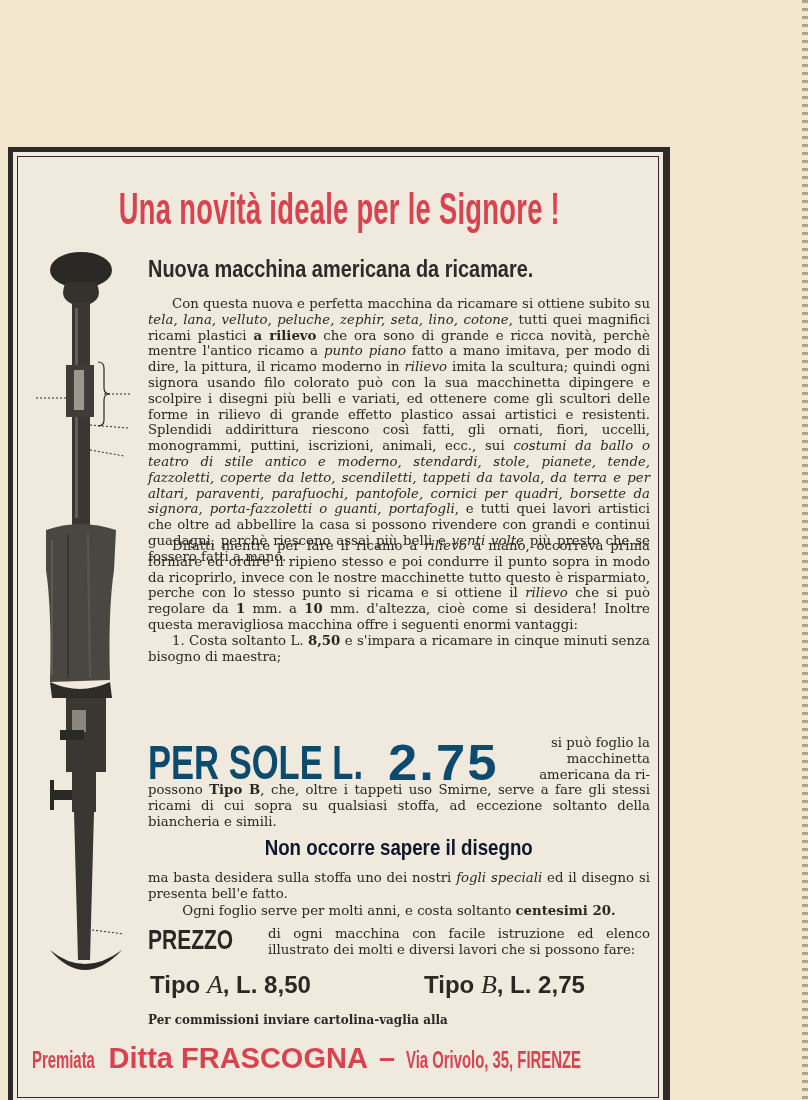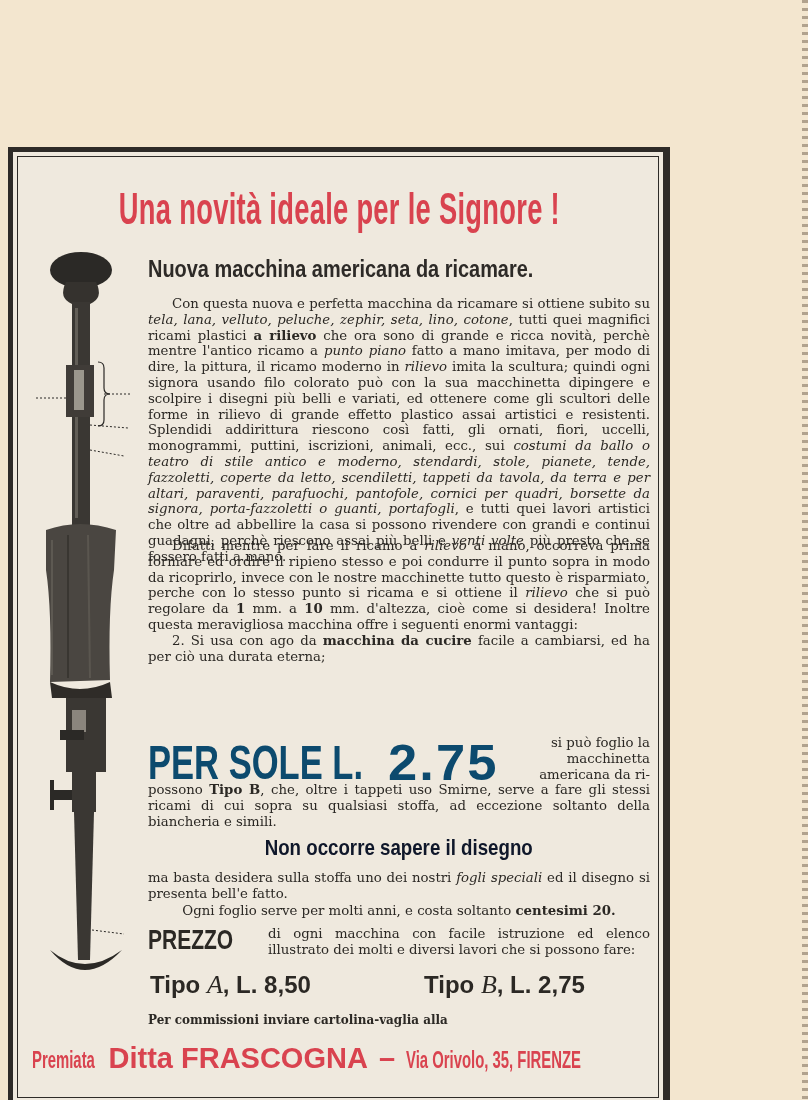--- a/index.html
+++ b/index.html
@@ -86,21 +86,21 @@
 
 <div class="body-text" style="top:296px;">
   <p id="p1"><span>Con questa nuova e perfetta macchina da ricamare si ottiene subito su </span><i>tela, lana, velluto, peluche, zephir, seta, lino, cotone</i><span>, tutti quei magnifici ricami plastici </span><b>a rilievo</b><span> che ora sono di grande e ricca novità, perchè mentre l'antico ricamo a </span><i>punto piano</i><span> fatto a mano imitava, per modo di dire, la pittura, il ricamo moderno in </span><i>rilievo</i><span> imita la scultura; quindi ogni signora usando filo colorato può con la sua macchinetta dipingere e scolpire i disegni più belli e variati, ed ottenere come gli scultori delle forme in rilievo di grande effetto plastico assai artistici e resistenti. Splendidi addirittura riescono così fatti, gli ornati, fiori, uccelli, monogrammi, puttini, iscrizioni, animali, ecc., sui </span><i>costumi da ballo o teatro di stile antico e moderno, stendardi, stole, pianete, tende, fazzoletti, coperte da letto, scendiletti, tappeti da tavola, da terra e per altari, paraventi, parafuochi, pantofole, cornici per quadri, borsette da signora, porta-fazzoletti o guanti, portafogli</i><span>, e tutti quei lavori artistici che oltre ad abbellire la casa si possono rivendere con grandi e continui guadagni, perchè riescono assai più belli e </span><i>venti volte</i><span> più presto che se fossero fatti a mano.</span></p>
 </div>
 
 <div class="body-text" style="top:538px;">
   <p id="p2"><span>Difatti mentre per fare il ricamo a </span><i>rilievo</i><span> a mano, occorreva prima formare ed ordire il ripieno stesso e poi condurre il punto sopra in modo da ricoprirlo, invece con le nostre macchinette tutto questo è risparmiato, perche con lo stesso punto si ricama e si ottiene il </span><i>rilievo</i><span> che si può regolare da </span><b>1</b><span> mm. a </span><b>10</b><span> mm. d'altezza, cioè come si desidera! Inoltre questa meravigliosa macchina offre i seguenti enormi vantaggi:</span></p>
 </div>
 
 <div class="body-text vantaggi" style="top:633px;">
-  <p id="v1"><span>2. Si usa con ago da </span><b>macchina da cucire</b><span> facile a cambiarsi, ed ha per ciò una durata eterna;</span></p>
+  <p id="v0"><span>1. Costa soltanto L. </span><b>8,50</b><span> e s'impara a ricamare in cinque minuti senza bisogno di maestra;</span></p>
 </div>
 
 <div class="big-price">
   <span class="lab">PER SOLE L.</span>
   <span class="num">2.75</span>
 </div>
 <div class="aside">si può foglio la macchinetta americana da ri-</div>
 <div class="after-price"><span id="pa"><span>possono </span><b>Tipo B</b><span>, che, oltre i tappeti uso Smirne, serve a fare gli stessi ricami di cui sopra su qualsiasi stoffa, ad eccezione soltanto della biancheria e simili.</span></span></div>
 
 <div class="h2"><span>Non occorre sapere il disegno</span></div>

